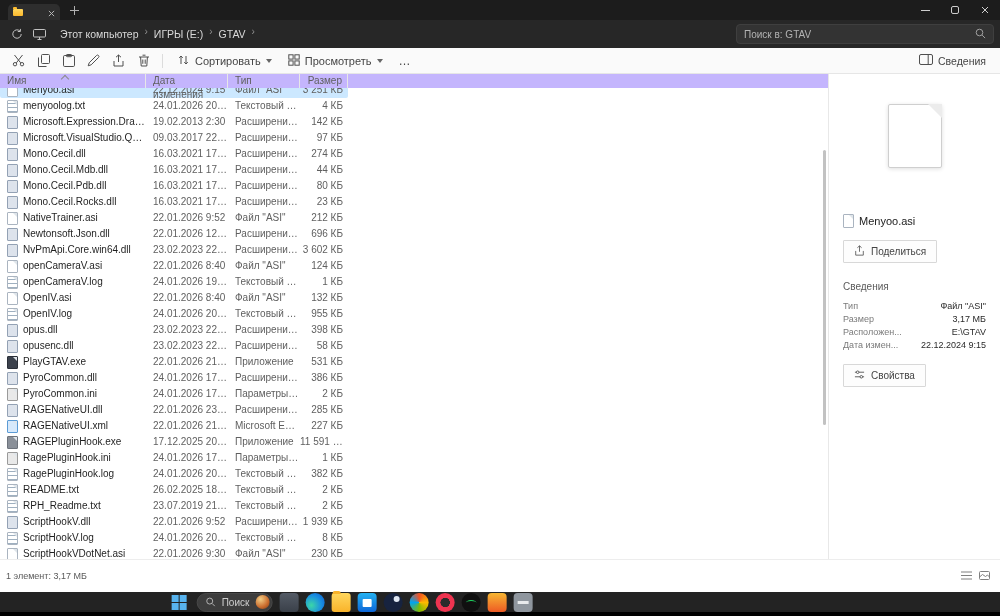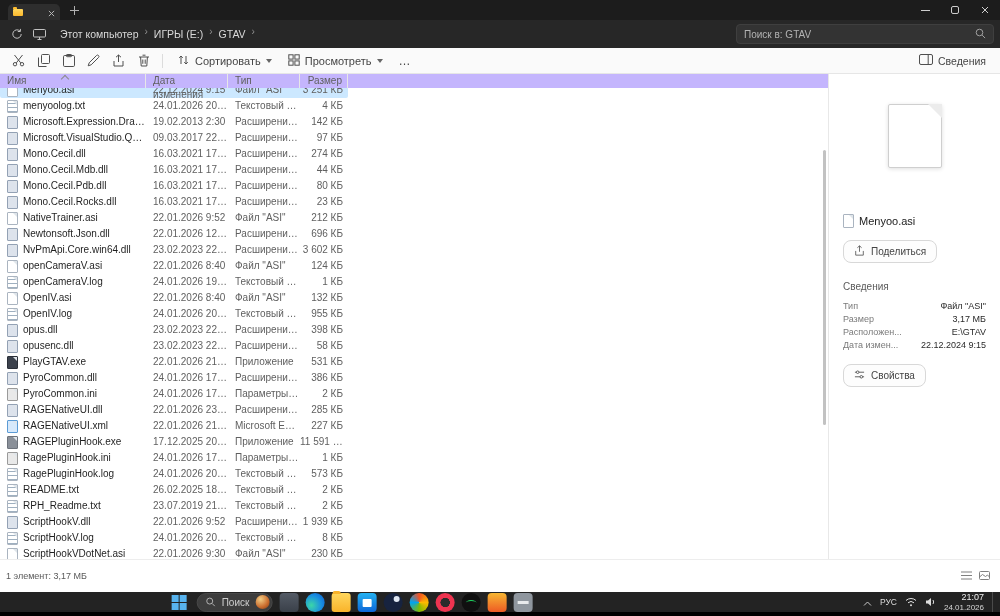--- a/index.html
+++ b/index.html
@@ -71,21 +71,21 @@
 
   
   .detailspane { flex:0 0 172px; border-left:1px solid #e8e8e8; background:#fff; padding:0 14px; }
   .preview { width:54px; height:64px; background:#fff; border:1px solid #cfcfcf; border-radius:2px;
              margin:30px auto 0; position:relative; box-shadow:0 1px 4px rgba(0,0,0,.13); }
   .preview::after { content:""; position:absolute; top:-1px; right:-1px; border-top:14px solid #ececec;
              border-left:14px solid transparent; }
   .dp-name { display:flex; align-items:center; margin-top:46px; font-size:11px; color:#222; }
   .dp-name .ficon { width:12px; height:14px; }
   .dp-btn { display:inline-flex; align-items:center; gap:6px; margin-top:12px; background:#fdfdfd;
-            border:1px solid #d8d8d8; border-radius:8px; padding:4px 10px; font-size:10px; color:#444;
+            border:1px solid #d8d8d8; border-radius:1px; padding:4px 10px; font-size:10px; color:#444;
             font-family:"Liberation Sans", sans-serif; }
   .dp-section { margin-top:18px; font-size:10px; color:#5a5a5a; }
   .dp-props { margin-top:8px; }
   .prop-row { display:flex; justify-content:space-between; height:13px; line-height:13px; font-size:9px; }
   .prop-label { color:#7a7a7a; white-space:nowrap; }
   .prop-value { color:#2a2a2a; white-space:nowrap; }
 
   
   .statusbar { height:14px; flex:0 0 14px; border-top:1px solid #ededed; display:flex; align-items:center;
                padding:16px 6px; font-size:9px; color:#5a5a5a; background:#fff; }
@@ -485,21 +485,21 @@
             <span class="cell c-type">Параметры конф...</span>
             <span class="cell c-size">1 КБ</span>
           </div>
           <div class="frow">
             <span class="cell c-name">
               <span class="ficon fi-txt"></span>
               <span class="ntext">RagePluginHook.log</span>
             </span>
             <span class="cell c-date">24.01.2026 20:05</span>
             <span class="cell c-type">Текстовый докум...</span>
-            <span class="cell c-size">573 КБ</span>
+            <span class="cell c-size">382 КБ</span>
           </div>
           <div class="frow">
             <span class="cell c-name">
               <span class="ficon fi-txt"></span>
               <span class="ntext">README.txt</span>
             </span>
             <span class="cell c-date">26.02.2025 18:23</span>
             <span class="cell c-type">Текстовый докум...</span>
             <span class="cell c-size">2 КБ</span>
           </div>
@@ -633,32 +633,13 @@
         <span class="tbapp tb-explorer"></span>
         <span class="tbapp tb-store"></span>
         <span class="tbapp tb-steam"></span>
         <span class="tbapp tb-photos"></span>
         <span class="tbapp tb-operagx"></span>
         <span class="tbapp tb-spotify"></span>
         <span class="tbapp tb-orangeapp"></span>
         <span class="tbapp tb-grayapp"></span>
       </div>
   </div>
-  <div class="tb-tray">
-    <span><svg width="9" height="6" viewBox="0 0 9 6" fill="none" stroke="#cccccc">
-          <path d="M1 4.5L4.5 1 8 4.5"></path>
-        </svg></span>
-    <span class="lang">РУС</span>
-    <span><svg width="12" height="10" viewBox="0 0 12 10" fill="none" stroke="#dddddd">
-          <path d="M1 3.5a7.2 7.2 0 0 1 10 0M3 5.8a4.4 4.4 0 0 1 6 0"></path>
-          <circle cx="6" cy="8.3" r="1" fill="#dddddd" stroke="none"></circle>
-        </svg></span>
-    <span><svg width="11" height="10" viewBox="0 0 11 10">
-          <path d="M1 3.5v3h2l3 2.5v-8L3 3.5z" fill="#dddddd"></path>
-          <path d="M8 3a3.5 3.5 0 0 1 0 4" stroke="#dddddd" fill="none"></path>
-        </svg></span>
-    <span class="tb-clock">
-      <span class="tb-time">21:07</span>
-      <span class="tb-date">24.01.2026</span>
-    </span>
-    <span class="show-desktop"></span>
-  </div>
 </div>
 
 </body></html>

